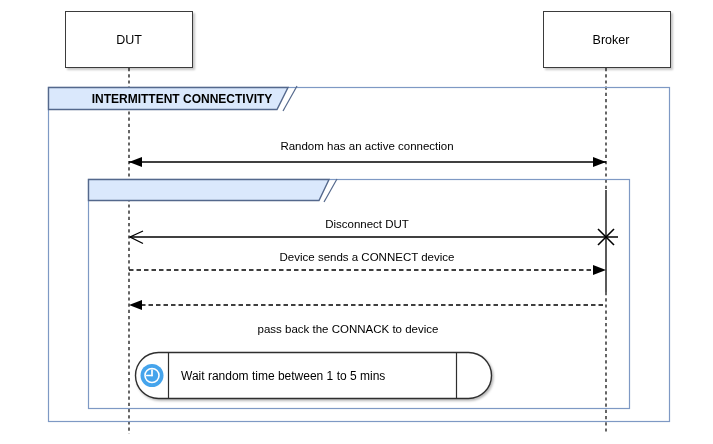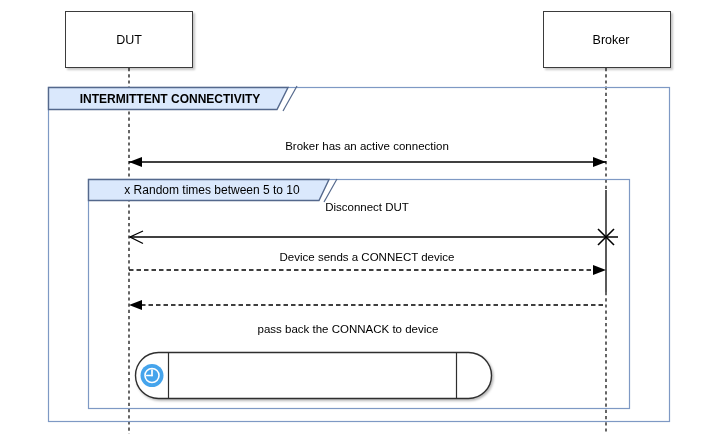--- a/index.html
+++ b/index.html
@@ -29,21 +29,21 @@
   .actor {
     position:absolute; width:128px; height:57px; background:#ffffff;
     border:1.5px solid #3b3b3b; box-sizing:border-box;
     display:flex; align-items:center; justify-content:center;
     font-size:12.5px; box-shadow:1.5px 1.5px 2px rgba(0,0,0,0.22);
   }
   .lbl {
     position:absolute; transform:translate(-50%,-50%);
     font-size:11.5px; white-space:nowrap; line-height:1;
   }
-  .lbl-bold { font-weight:bold; font-size:12px; }
+  .lbl-bold { font-weight:bold; font-size:12px;margin-left:12px; }
   .lbl-left { transform:translate(0,-50%); font-size:12px; }
 </style>
 </head>
 <body>
 
 <div class="canvas">
 
   <svg width="713" height="444" viewBox="0 0 713 444">
     <defs>
       <filter id="softshadow" x="-20%" y="-20%" width="140%" height="140%">
@@ -95,21 +95,21 @@
   </svg>
 
   <div class="actor" style="left:65px; top:11px;">
     <span>DUT</span>
   </div>
   <div class="actor" style="left:543px; top:11px;padding-left:8px;">
     <span>Broker</span>
   </div>
 
   <div class="lbl lbl-bold" style="left:170px; top:99px;">INTERMITTENT CONNECTIVITY</div>
-  <div class="lbl" style="left:212px; top:190px; font-size:12px;">x Random times between 5 to 10</div>
 
-  <div class="lbl" style="left:367px; top:147px;">Broker has an active connection</div>
-  <div class="lbl" style="left:367px; top:208px;">Disconnect DUT</div>
+  <div class="lbl" style="left:367px; top:147px;">Random has an active connection</div>
+  <div class="lbl" style="left:367px; top:225px;">Disconnect DUT</div>
   <div class="lbl" style="left:367px; top:258px;">Device sends a CONNECT device</div>
   <div class="lbl" style="left:348px; top:330px;">pass back the CONNACK to device</div>
 
+  <div class="lbl lbl-left" style="left:181px; top:376px;">Wait random time between 1 to 5 mins</div>
 
 </div>
 
 </body></html>

